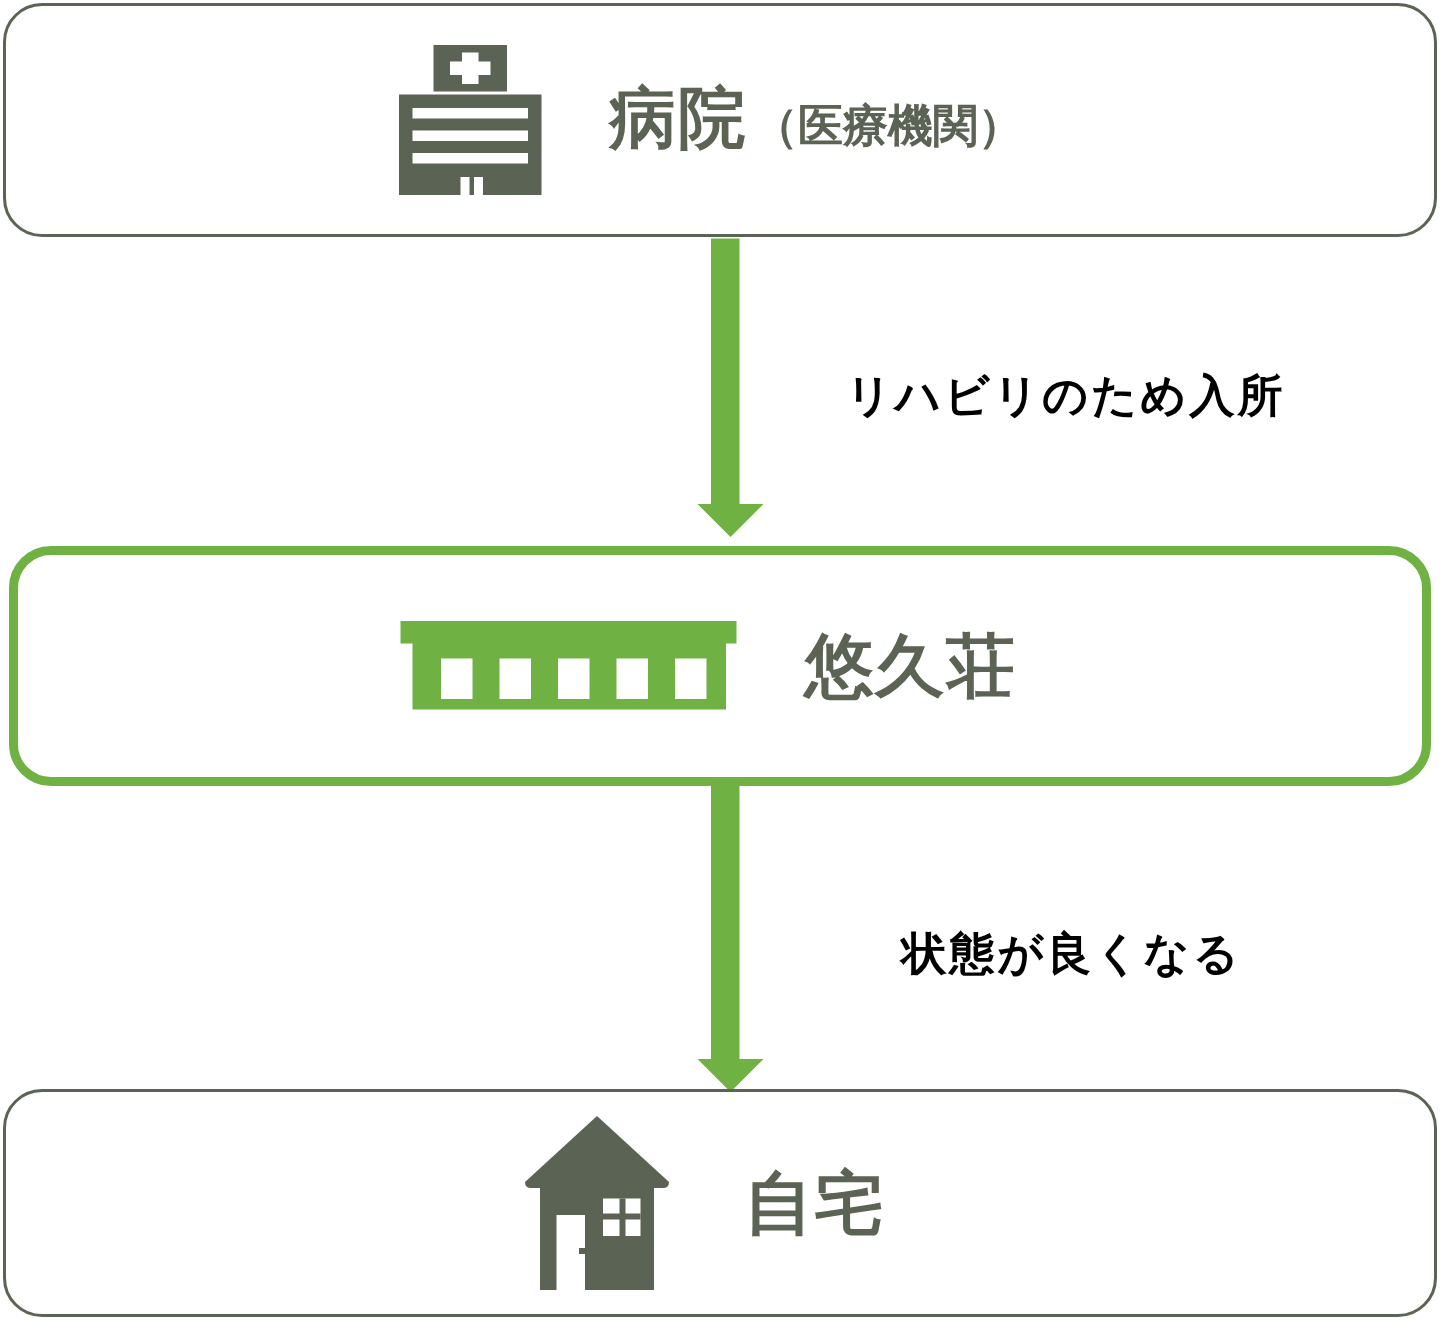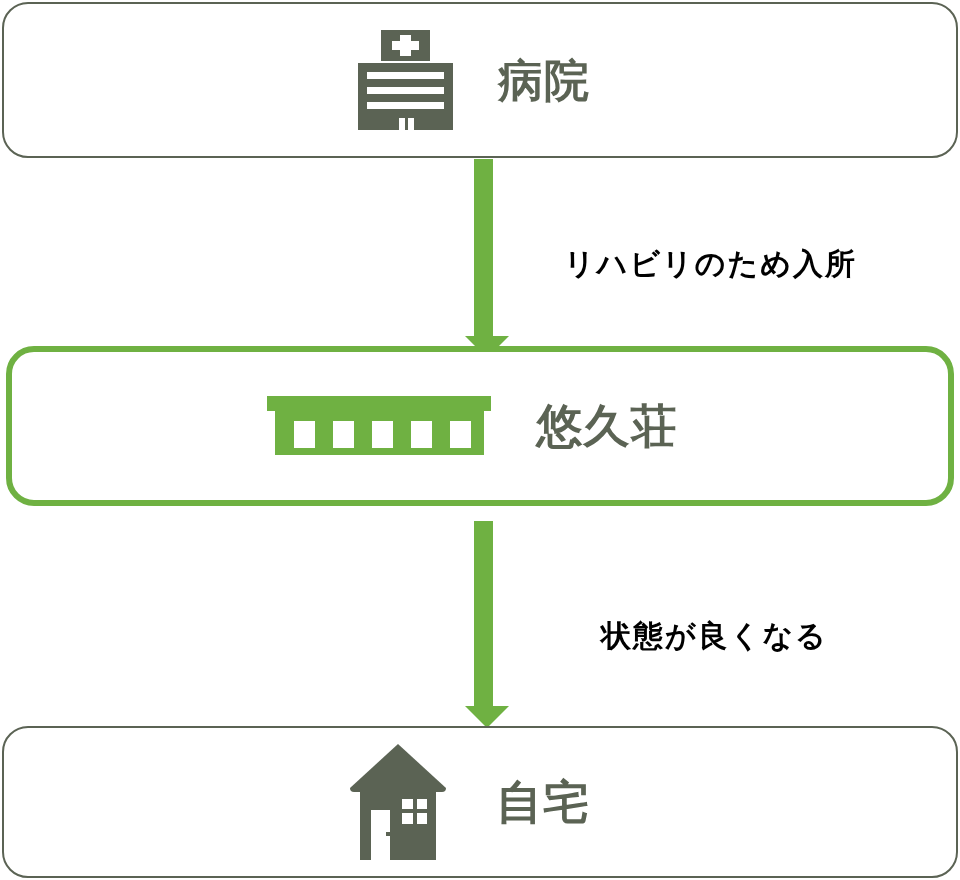--- a/index.html
+++ b/index.html
@@ -136,21 +136,21 @@
   }
   .label-row {
     display: flex;
     align-items: baseline;
     gap: 4px;
   }
 
   
   #box-facility {
     left: 6px;
-    top: 346px;
+    top: 364px;
     width: 948px;
     height: 160px;
   }
   #box-facility .node-inner { gap: 46px; transform: translateX(-8px); }
 
   .icon-facility {
     position: relative;
     width: 224px;
     height: 60px;
     flex: 0 0 auto;
@@ -315,20 +315,21 @@
         <span class="hosp-cross-h"></span>
         <span class="hosp-body"></span>
         <span class="hosp-stripe s1"></span>
         <span class="hosp-stripe s2"></span>
         <span class="hosp-stripe s3"></span>
         <span class="hosp-door-l"></span>
         <span class="hosp-door-r"></span>
       </span>
       <span class="label-row">
         <span class="label-main" id="hospital-label">病院</span>
+        <span id="hospital-sub">（医療機関）</span>
       </span>
     </div>
   </div>
 
   <div class="arrow" id="arrow-1">
     <span class="shaft"></span>
     <span class="head"></span>
   </div>
   <div class="edge-label" id="edge-label-1">リハビリのため入所</div>
 

